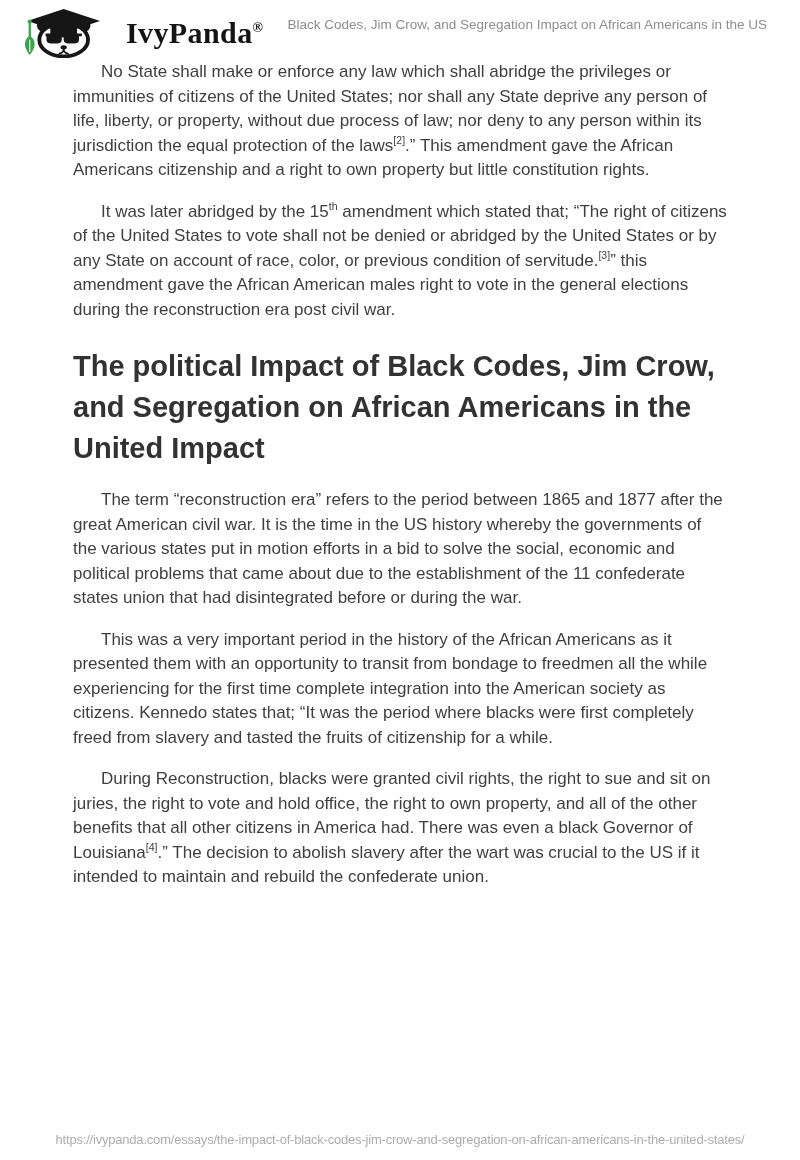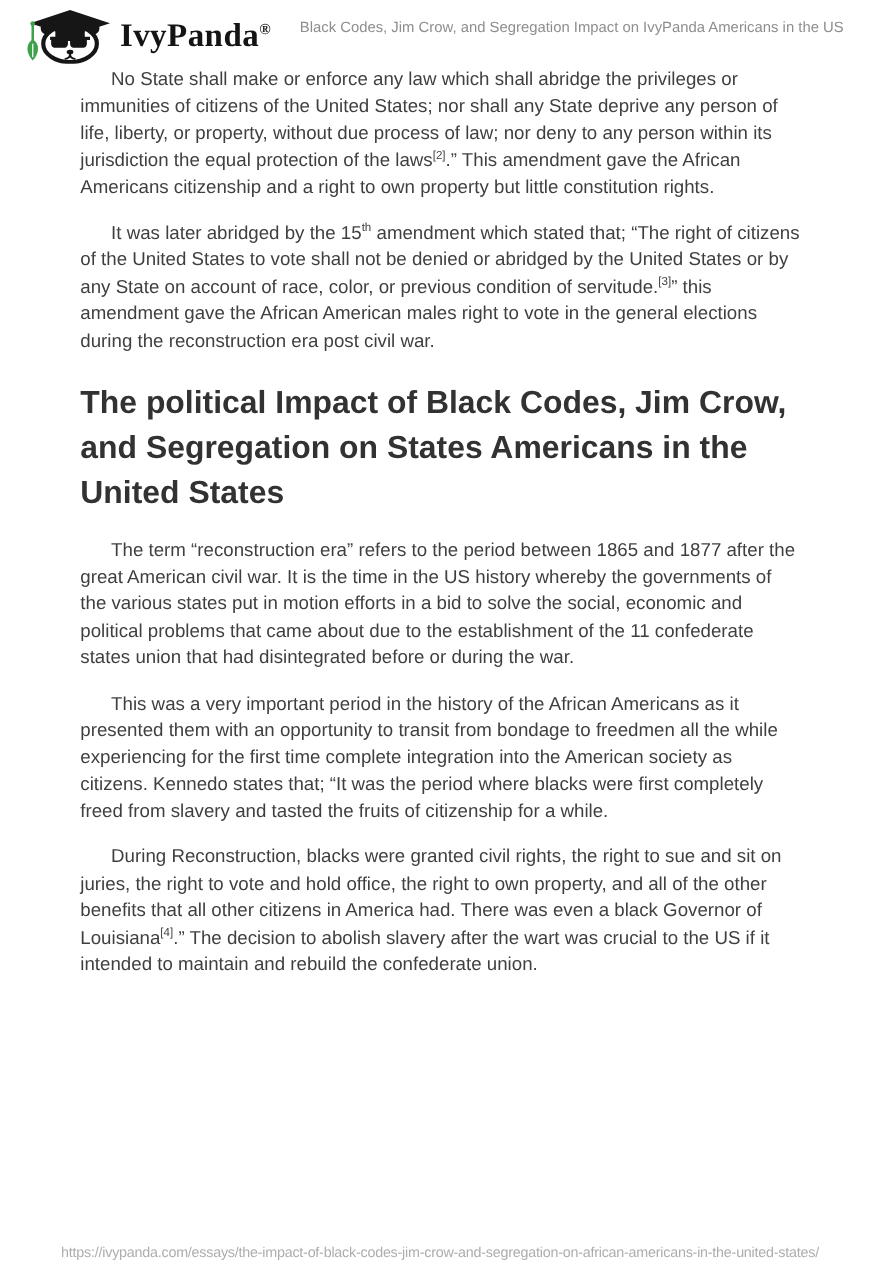--- a/index.html
+++ b/index.html
@@ -10,21 +10,21 @@
     position: relative;
     overflow: hidden;
   }
   .header {
     display: flex;
     justify-content: space-between;
     align-items: flex-start;
     padding: 8px 33px 0 14px;
     height: 58px;
   }
-  .brand { display: flex; align-items: center; gap: 9px; }
+  .brand { display: flex; align-items: center; gap: 26px; }
   .logo-icon svg { display: block; }
   .brand-name {
     font-family: "Liberation Serif", serif;
     font-weight: 700;
     font-size: 30px;
     color: #141414;
     letter-spacing: 0.4px;
     line-height: 48px;
   }
   .brand-name sup { font-size: 14px; vertical-align: super; line-height: 0; }
@@ -93,27 +93,27 @@
           <path d="M38 20 L66 20 L66 27.5 Q52 33.5 38 27.5 Z" fill="#161616"></path>
 
           <line x1="16.5" y1="14" x2="16.5" y2="32" stroke="#3fa14a" stroke-width="2.4"></line>
           <circle cx="16.5" cy="14" r="2.2" fill="#3fa14a"></circle>
           <path d="M16.5 29 C9.5 33 10 42 16.5 49 C23 42 23.5 33 16.5 29 Z" fill="#3fa14a"></path>
           <path d="M16.5 33 L16.5 46" stroke="#ffffff" stroke-width="1.2"></path>
         </svg>
       </span>
       <span class="brand-name"><span>IvyPanda</span><sup>®</sup></span>
     </div>
-    <div class="doc-title">Black Codes, Jim Crow, and Segregation Impact on IvyPanda Americans in the US</div>
+    <div class="doc-title">Black Codes, Jim Crow, and Segregation Impact on African Americans in the US</div>
   </div>
 
   <div class="doc-body">
     <p class="body-para">No State shall make or enforce any law which shall abridge the privileges or immunities of citizens of the United States; nor shall any State deprive any person of life, liberty, or property, without due process of law; nor deny to any person within its jurisdiction the equal protection of the laws<sup>[2]</sup>.” This amendment gave the African Americans citizenship and a right to own property but little constitution rights.</p>
     <p class="body-para">It was later abridged by the 15<sup>th</sup> amendment which stated that; “The right of citizens of the United States to vote shall not be denied or abridged by the United States or by any State on account of race, color, or previous condition of servitude.<sup>[3]</sup>” this amendment gave the African American males right to vote in the general elections during the reconstruction era post civil war.</p>
-    <h1 class="section-heading">The political Impact of Black Codes, Jim Crow, and Segregation on States Americans in the United States</h1>
+    <h1 class="section-heading">The political Impact of Black Codes, Jim Crow, and Segregation on African Americans in the United Impact</h1>
     <p class="body-para">The term “reconstruction era” refers to the period between 1865 and 1877 after the great American civil war. It is the time in the US history whereby the governments of the various states put in motion efforts in a bid to solve the social, economic and political problems that came about due to the establishment of the 11 confederate states union that had disintegrated before or during the war.</p>
     <p class="body-para">This was a very important period in the history of the African Americans as it presented them with an opportunity to transit from bondage to freedmen all the while experiencing for the first time complete integration into the American society as citizens. Kennedo states that; “It was the period where blacks were first completely freed from slavery and tasted the fruits of citizenship for a while.</p>
     <p class="body-para">During Reconstruction, blacks were granted civil rights, the right to sue and sit on juries, the right to vote and hold office, the right to own property, and all of the other benefits that all other citizens in America had. There was even a black Governor of Louisiana<sup>[4]</sup>.” The decision to abolish slavery after the wart was crucial to the US if it intended to maintain and rebuild the confederate union.</p>
   </div>
 
   <div class="footer">
     <span class="source-url">https://ivypanda.com/essays/the-impact-of-black-codes-jim-crow-and-segregation-on-african-americans-in-the-united-states/</span>
   </div>
 
 </div>

